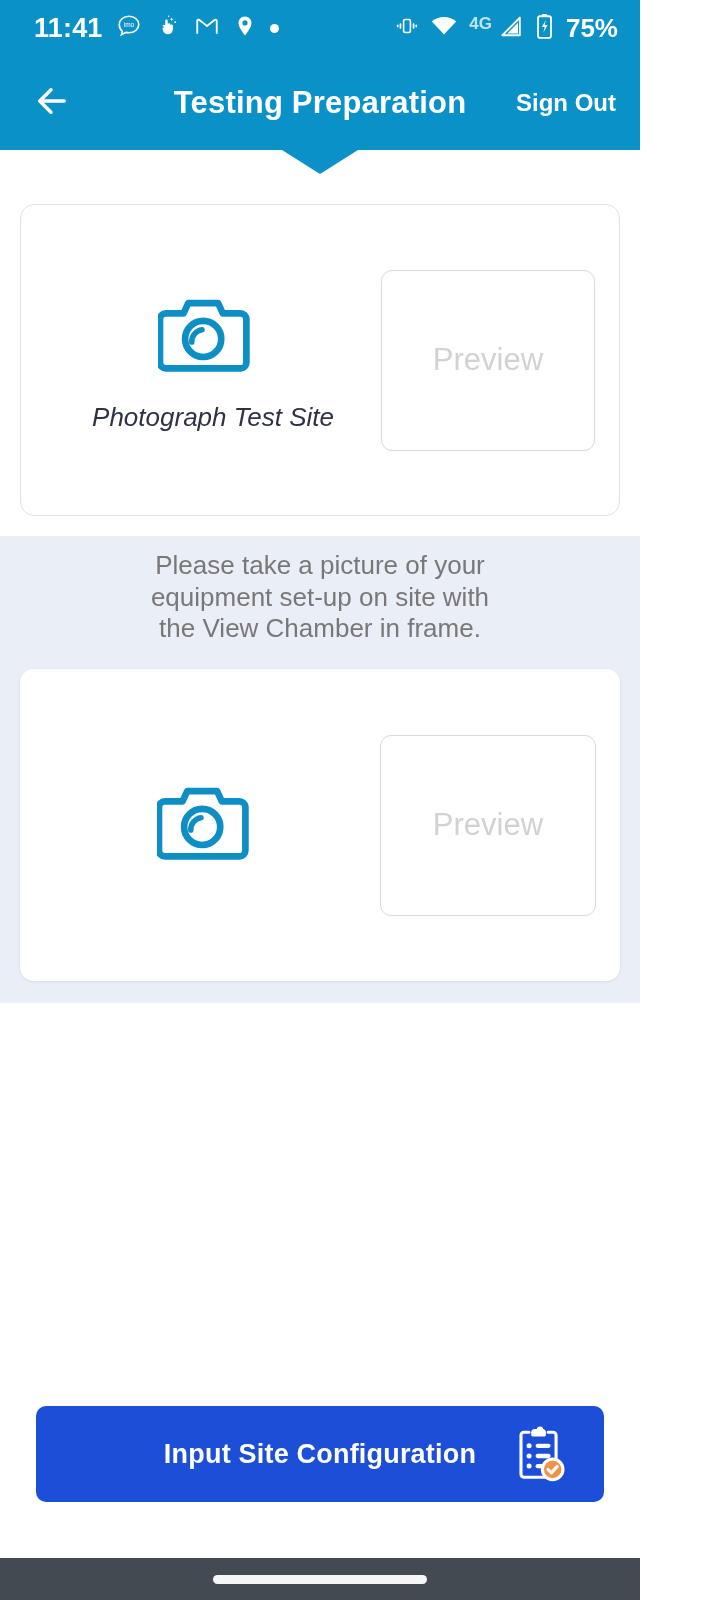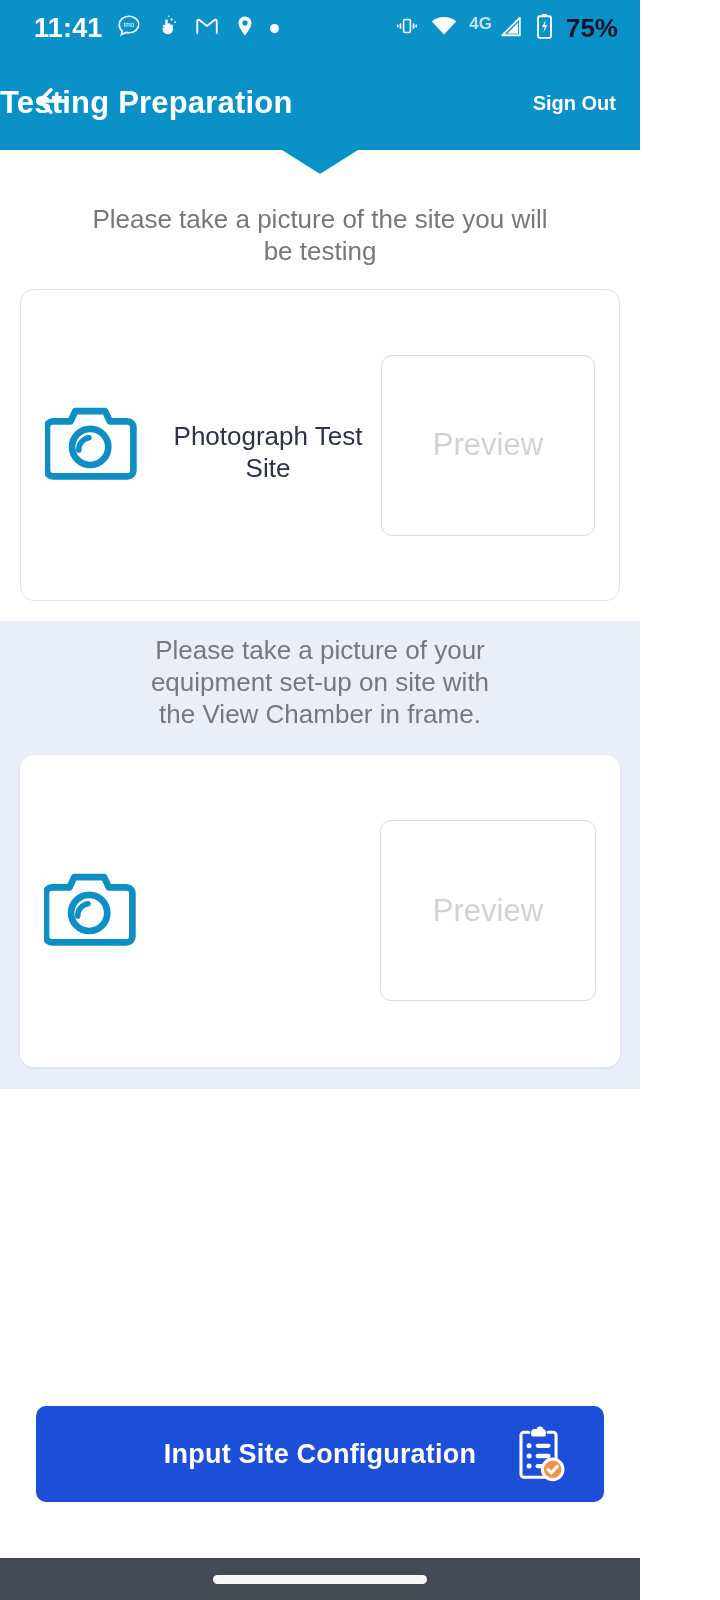--- a/index.html
+++ b/index.html
@@ -42,21 +42,21 @@
     width: 9px; height: 9px; border-radius: 50%;
     background: #ffffff; display: block;
   }
   .sb-net {
     font-size: 17px; font-weight: 600;
     color: #bfe4f4; line-height: 1;
     margin-right: -4px; margin-top: -10px;
   }
   .sb-batt-text {
     font-size: 26px; font-weight: 600;
-    color: #0f172a; line-height: 1;
+    color: #ffffff; line-height: 1;
     margin-left: 1px;
   }
 
   
   .appbar {
     height: 94px;
     background: #0a92c8;
     display: flex;
     align-items: center;
     padding: 0 24px 0 26px;
@@ -64,29 +64,30 @@
     position: relative;
   }
   .back-btn {
     width: 52px; height: 52px;
     display: flex; align-items: center; justify-content: center;
     cursor: pointer; flex: none;
   }
   .appbar-title {
     position: absolute;
     left: 0; right: 0;
+    text-align: center;
     font-size: 31px;
     font-weight: bold;
     color: #ffffff;
     letter-spacing: .2px;
     pointer-events: none;
   }
   .signout {
     margin-left: auto;
-    font-size: 20px;
+    font-size: 24px;
     font-weight: bold;
     color: #ffffff;
     cursor: pointer;
     z-index: 2;
   }
   .pointer-wrap {
     position: relative;
     height: 0;
     flex: none;
   }
@@ -126,23 +127,24 @@
     align-items: center;
     padding: 0 24px;
   }
   .card--bordered { border: 1px solid #e3e3e3; }
   .card--shadow { box-shadow: 0 1px 3px rgba(60,70,100,.10); }
 
   .capture-col {
     width: 336px;
     flex: none;
     display: flex;
-    flex-direction: row;
-    align-items: center;
-    cursor: pointer;
+    flex-direction: column;
+    align-items: center;
+    cursor: pointer;
+    font-style: italic;
   }
   .capture-label {
     margin-top: 14px;
     font-size: 26px;
     line-height: 1.24;
     color: #2e3247;
     text-align: center;
     max-width: 300px;
   }
 
@@ -305,21 +307,20 @@
     <div class="signout">Sign Out</div>
   </div>
 
   <div class="pointer-wrap">
     <div class="pointer"></div>
   </div>
 
   <div class="content">
 
     <div class="section section--plain">
-      <div class="prompt">Please take a picture of the site you will be testing</div>
 
       <div class="card card--bordered">
         <div class="capture-col">
           <span>
             <svg width="110" height="96" viewBox="0 0 56 48" fill="none">
               <path d="M4 13h9l2.4-5.2h15.2L33 13h9a3 3 0 013 3v22a3 3 0 01-3 3H4a3 3 0 01-3-3V16a3 3 0 013-3z" stroke="#0d8ec5" stroke-width="3.4" stroke-linejoin="round"></path>
               <circle cx="23" cy="26" r="9.2" stroke="#0d8ec5" stroke-width="3.4"></circle>
               <path d="M17.2 27.6a6 6 0 015.2-6.3" stroke="#0d8ec5" stroke-width="2.8" stroke-linecap="round"></path>
             </svg>
           </span>

